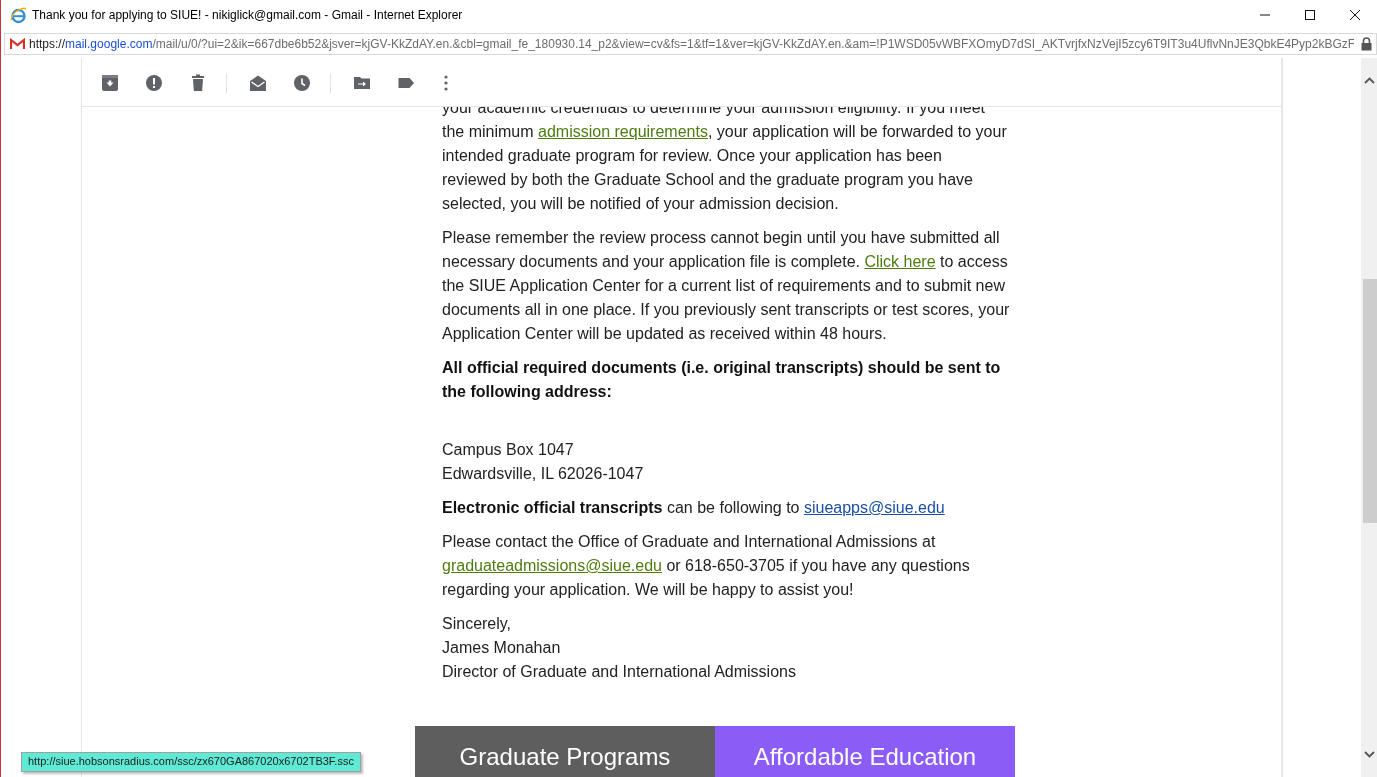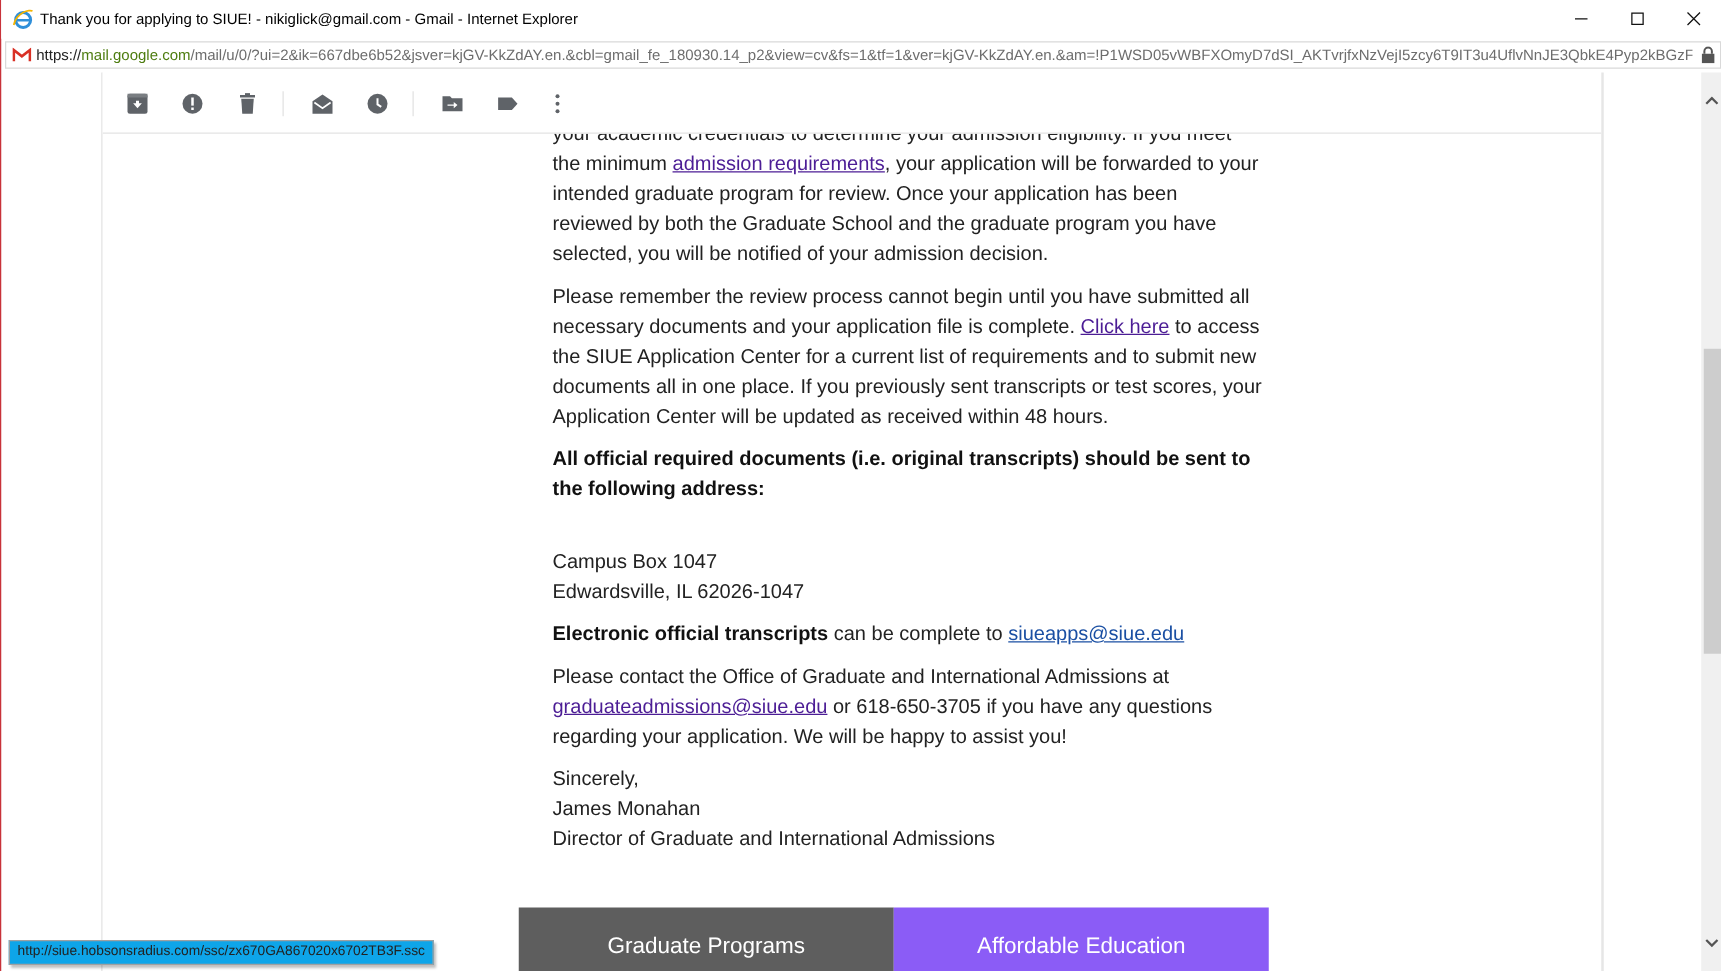--- a/index.html
+++ b/index.html
@@ -15,51 +15,51 @@
   .winbtn { position: absolute; top: 0; width: 46px; height: 30px; display: flex; align-items: center; justify-content: center; color: #111; }
   .winbtn.min { left: 1241px; }
   .winbtn.max { left: 1286px; }
   .winbtn.close { left: 1331px; }
 
   
   .addressbar { position: absolute; left: 3px; top: 33px; width: 1373px; height: 22px; border: 1px solid #d9d9d9; background: #fff; }
   .gmail-icon { position: absolute; left: 5px; top: 4px; width: 15px; height: 12px; }
   .url-text { position: absolute; left: 24px; top: 3px; font-size: 12px; color: #6d6d6d; white-space: nowrap; width: 1325px; overflow: hidden; }
   .url-text .scheme { color: #222; }
-  .url-text .domain { color: #4d7c0f; }
+  .url-text .domain { color: #1d4ed8; }
   .lock-icon { position: absolute; right: 4px; top: 3px; width: 11px; height: 14px; }
 
   
   .viewport { position: absolute; left: 1px; top: 58px; width: 1376px; height: 719px; background: #fff; }
   .card { position: absolute; left: 79px; top: 0; width: 1202px; height: 719px; border-left: 1px solid #e4e4e4; border-right: 2px solid #e6e6e6; background: #fff; overflow: hidden; }
 
   .toolbar { position: absolute; left: 0; top: 0; width: 100%; height: 49px; border-bottom: 1px solid #e4e4e4; background: #fff; z-index: 2; }
   .tb-btn { position: absolute; top: 14px; width: 22px; height: 22px; display: flex; align-items: center; justify-content: center; cursor: pointer; }
   .tb-sep { position: absolute; top: 15px; width: 1px; height: 20px; background: #e2e2e2; }
 
   .content { position: absolute; left: 348px; top: 38px; width: 580px; font-size: 16px; line-height: 24px; color: #222; }
   .content p { margin-bottom: 10px; margin-left: 12px; }
-  .content a { color: #4c1d95; text-decoration: underline; }
+  .content a { color: #4d7c0f; text-decoration: underline; }
   .content a.blue { color: #1a4fa3; }
   .content b { font-weight: bold; color: #111; }
 
   .footer-nav { position: absolute; left: 333px; top: 668px; width: 600px; height: 51px; display: flex; }
-  .footer-tab { width: 300px; height: 51px; color: #fff; font-size: 18px; display: flex; align-items: center; justify-content: center; padding-top: 10px; cursor: pointer; }
+  .footer-tab { width: 300px; height: 51px; color: #fff; font-size: 24px; display: flex; align-items: center; justify-content: center; padding-top: 10px; cursor: pointer; }
   .footer-tab.a { background: #5e5e5e; }
   .footer-tab.b { background: #8b5cf6; }
 
   
   .scrollbar { position: absolute; left: 1359px; top: 0; width: 17px; height: 719px; background: #f0f0f0; }
   .scroll-up, .scroll-down { position: absolute; left: 0; width: 17px; height: 17px; display: flex; align-items: center; justify-content: center; cursor: pointer; }
   .scroll-up { top: 14px; }
   .scroll-down { top: 688px; }
   .scroll-thumb { position: absolute; left: 2px; top: 221px; width: 15px; height: 244px; background: #cdcdcd; cursor: pointer; }
 
   
-  .status-url { position: absolute; left: 6px; top: 752px; height: 20px; padding: 2px 6px 0 6px; border: 1px solid #a0a0a0; background: #0ea5e9; font-size: 11px; color: #222; white-space: nowrap; box-shadow: 2px 2px 2px rgba(0,0,0,0.25); z-index: 5; }
+  .status-url { position: absolute; left: 20px; top: 752px; height: 20px; padding: 2px 6px 0 6px; border: 1px solid #a0a0a0; background: #5eead4; font-size: 11px; color: #222; white-space: nowrap; box-shadow: 2px 2px 2px rgba(0,0,0,0.25); z-index: 5; }
 </style>
 </head>
 <body>
 
 <div class="window">
 
   <div class="titlebar">
     <svg class="ie-icon" viewBox="0 0 17 17">
       <circle cx="8.5" cy="9" r="6" fill="none" stroke="#2f8fd9" stroke-width="2.4"></circle>
       <rect x="3" y="8.2" width="11" height="2" fill="#2f8fd9"></rect>
@@ -107,21 +107,21 @@
         </p>
         <p>
           <b>All official required documents (i.e. original transcripts) should be sent to the following address:</b>
         </p>
         <p>
           <br>
           <span>Campus Box 1047</span><br>
           <span>Edwardsville, IL 62026-1047</span>
         </p>
         <p>
-          <b>Electronic official transcripts</b><span> can be complete to </span><a href="#" class="blue">siueapps@siue.edu</a>
+          <b>Electronic official transcripts</b><span> can be following to </span><a href="#" class="blue">siueapps@siue.edu</a>
         </p>
         <p>
           <span>Please contact the Office of Graduate and International Admissions at </span><a href="#">graduateadmissions@siue.edu</a><span> or 618-650-3705 if you have any questions regarding your application. We will be happy to assist you!</span>
         </p>
         <p>
           <span>Sincerely,</span><br>
           <span>James Monahan</span><br>
           <span>Director of Graduate and International Admissions</span>
         </p>
       </div>

